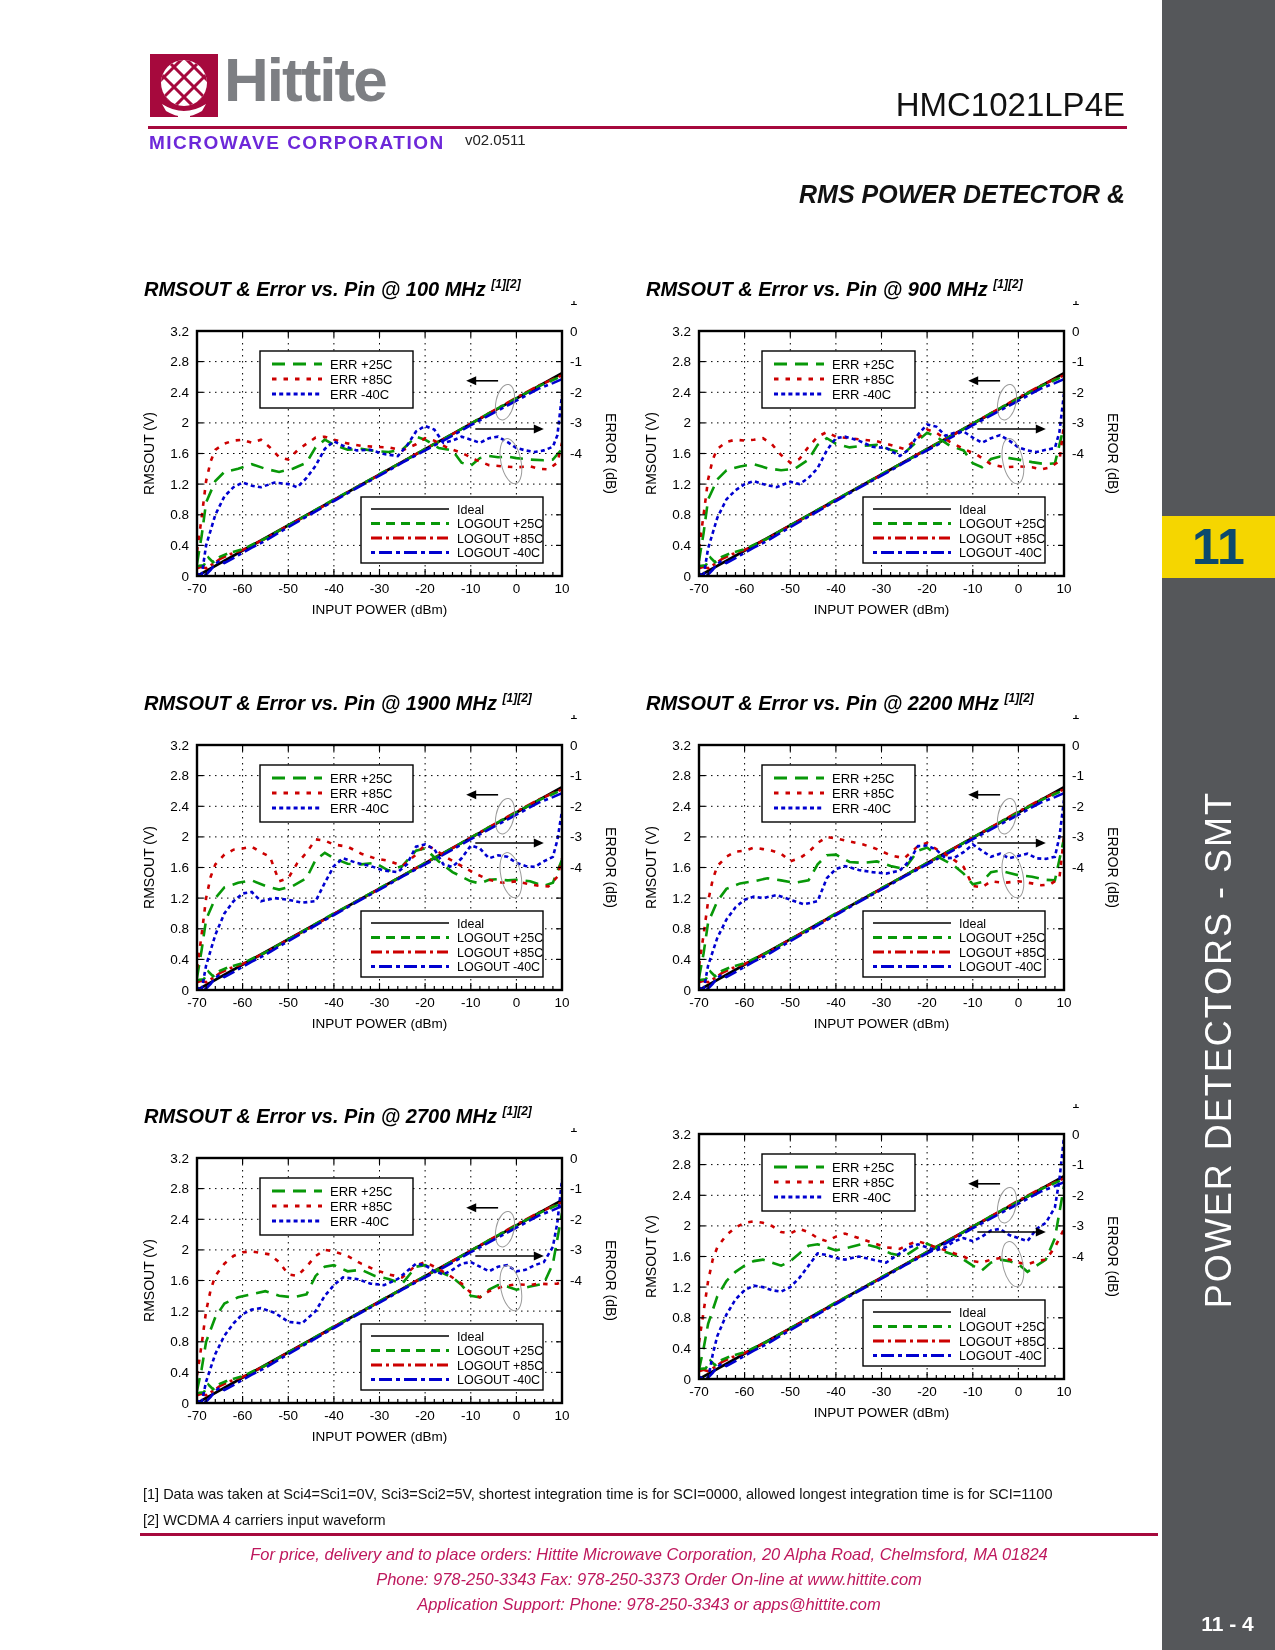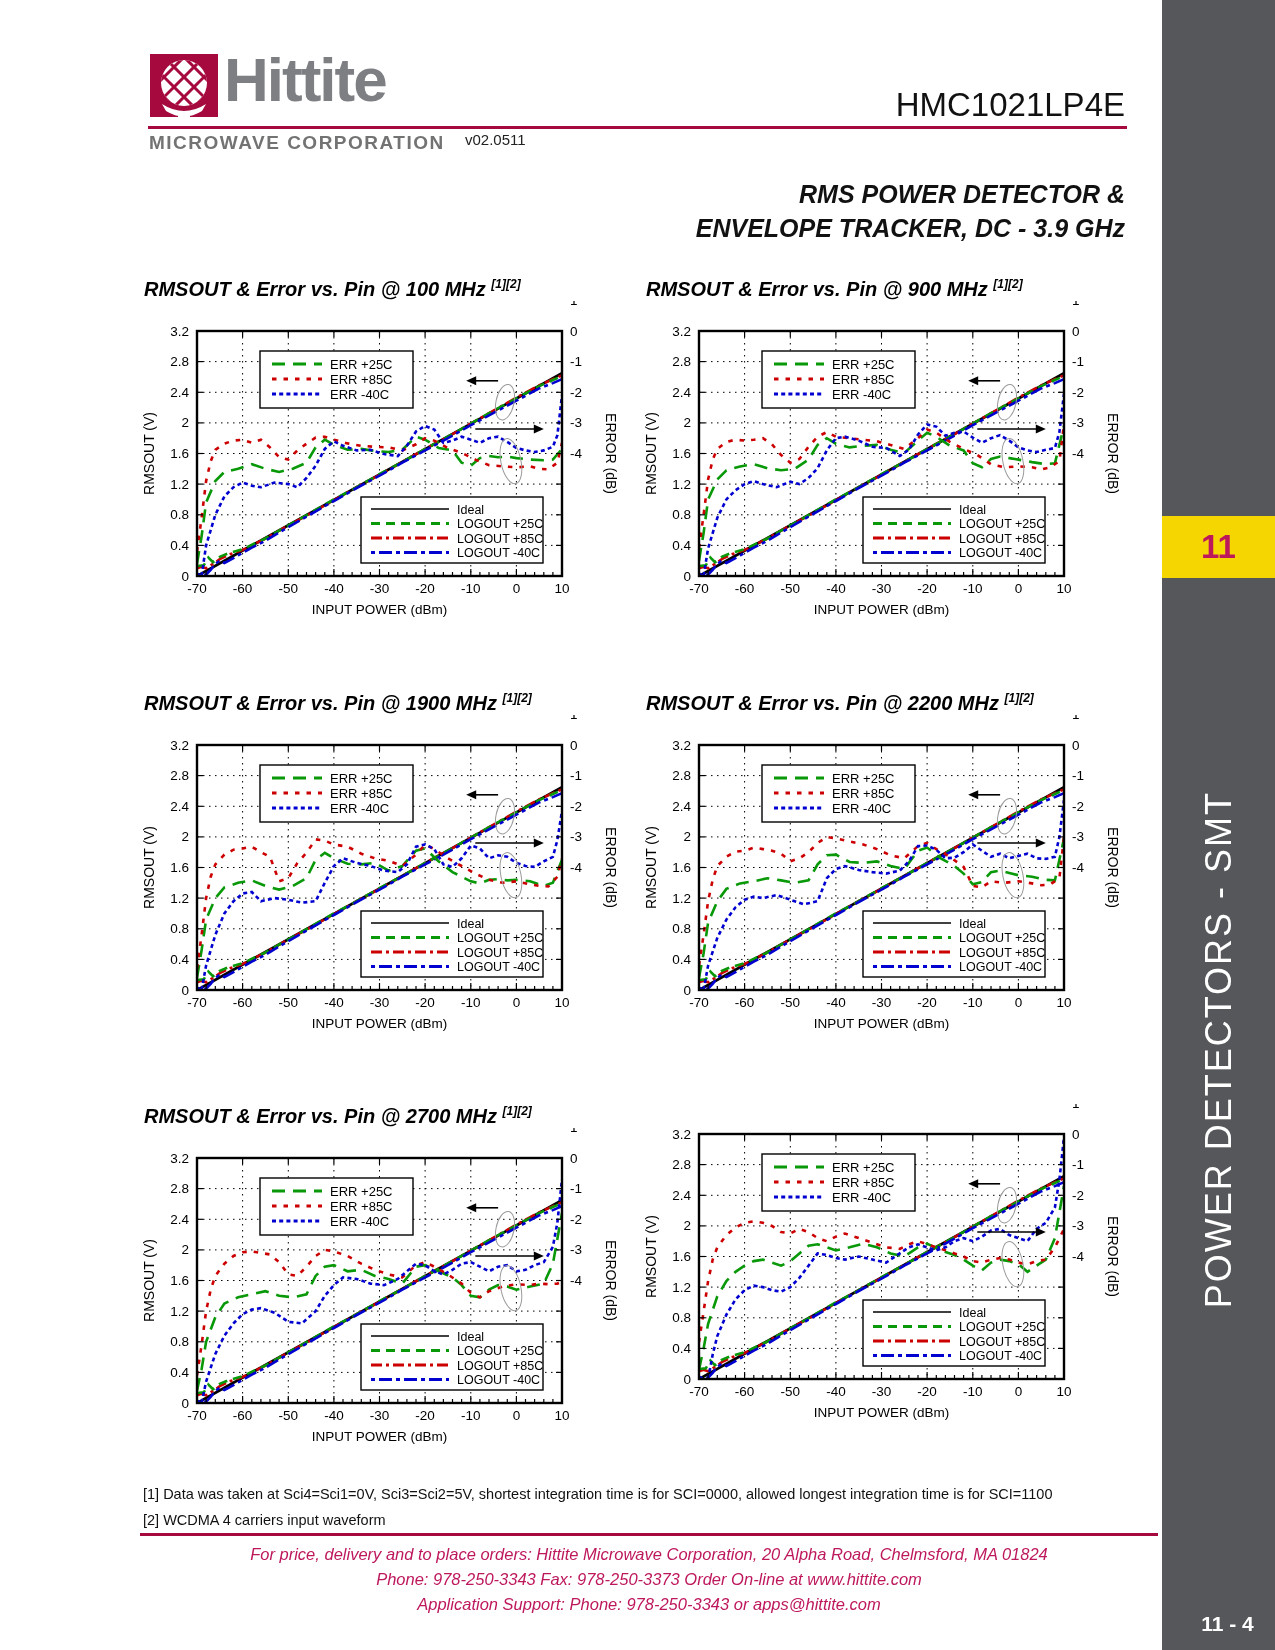--- a/index.html
+++ b/index.html
@@ -4,29 +4,29 @@
 <style>
   html,body{margin:0;padding:0;}
   body{
     width:1275px;height:1650px;position:relative;background:#ffffff;
     font-family:"Liberation Sans",sans-serif;overflow:hidden;color:#111;
   }
   .abs{position:absolute;}
   
   #logo-box{left:150px;top:54px;width:68px;height:68px;}
   #wordmark{left:224px;top:44px;font-size:62px;font-weight:bold;color:#7d7f83;letter-spacing:-2px;}
-  #corp-name{left:149px;top:132px;font-size:19px;font-weight:bold;color:#737373;letter-spacing:1.5px;}
+  #corp-name{left:149px;top:132px;font-size:19px;font-weight:bold;color:#6d28d9;letter-spacing:1.5px;}
   #header-rule{left:148px;top:126px;width:979px;height:3px;background:#a6093d;}
   #version{left:465px;top:131px;font-size:15px;color:#222;text-align:center;}
   #part-number{left:625px;top:86px;width:500px;text-align:right;font-size:33px;font-weight:normal;}
   #subtitle{left:425px;top:140px;width:700px;text-align:right;font-size:25px;font-weight:bold;font-style:italic;line-height:34px;margin-top:37px;}
   
   #sidebar{left:1162px;top:0;width:113px;height:1650px;background:#55575a;}
   #side-tab{left:1162px;top:516px;width:113px;height:62px;background:#f5d600;display:flex;align-items:center;justify-content:center;}
-  #side-tab span{font-size:33px;font-weight:bold;color:#be185d;}
+  #side-tab span{font-size:50px;font-weight:bold;color:#0c4a6e;}
   #side-label-wrap{left:1162px;top:580px;width:113px;height:940px;display:flex;align-items:center;justify-content:center;}
   #side-label{writing-mode:vertical-rl;transform:rotate(180deg);font-size:36px;color:#ffffff;letter-spacing:2px;white-space:nowrap;}
   #page-number{left:1162px;top:1572px;width:131px;text-align:center;font-size:21px;font-weight:bold;color:#ffffff;margin-top:40px;}
   
   .chart-block{position:absolute;width:505px;height:360px;}
   .chart-title{font-size:20px;font-weight:bold;font-style:italic;color:#000;padding-left:4px;white-space:nowrap;}
   .chart-title sup{font-size:12px;}
   svg text{font-family:"Liberation Sans",sans-serif;fill:#000;}
   
   .footnote{left:143px;width:1010px;font-size:14.5px;color:#111;}
@@ -59,21 +59,20 @@
     <rect x="28" y="60" width="12" height="5" fill="#ffffff"></rect>
   </svg>
 </div>
 <div class="abs" id="wordmark">Hittite</div>
 <div class="abs" id="header-rule"></div>
 <div class="abs" id="corp-name">MICROWAVE CORPORATION</div>
 <div class="abs" id="version">v02.0511</div>
 <div class="abs" id="part-number">HMC1021LP4E</div>
 <div class="abs" id="subtitle">
   <div>RMS POWER DETECTOR &amp;</div>
-  <div>ENVELOPE TRACKER, DC - 3.9 GHz</div>
 </div>
 
 <div class="abs" id="sidebar"></div>
 <div class="abs" id="side-tab">
   <span>11</span>
 </div>
 <div class="abs" id="side-label-wrap">
   <span id="side-label">POWER DETECTORS - SMT</span>
 </div>
 <div class="abs" id="page-number">11 - 4</div>

